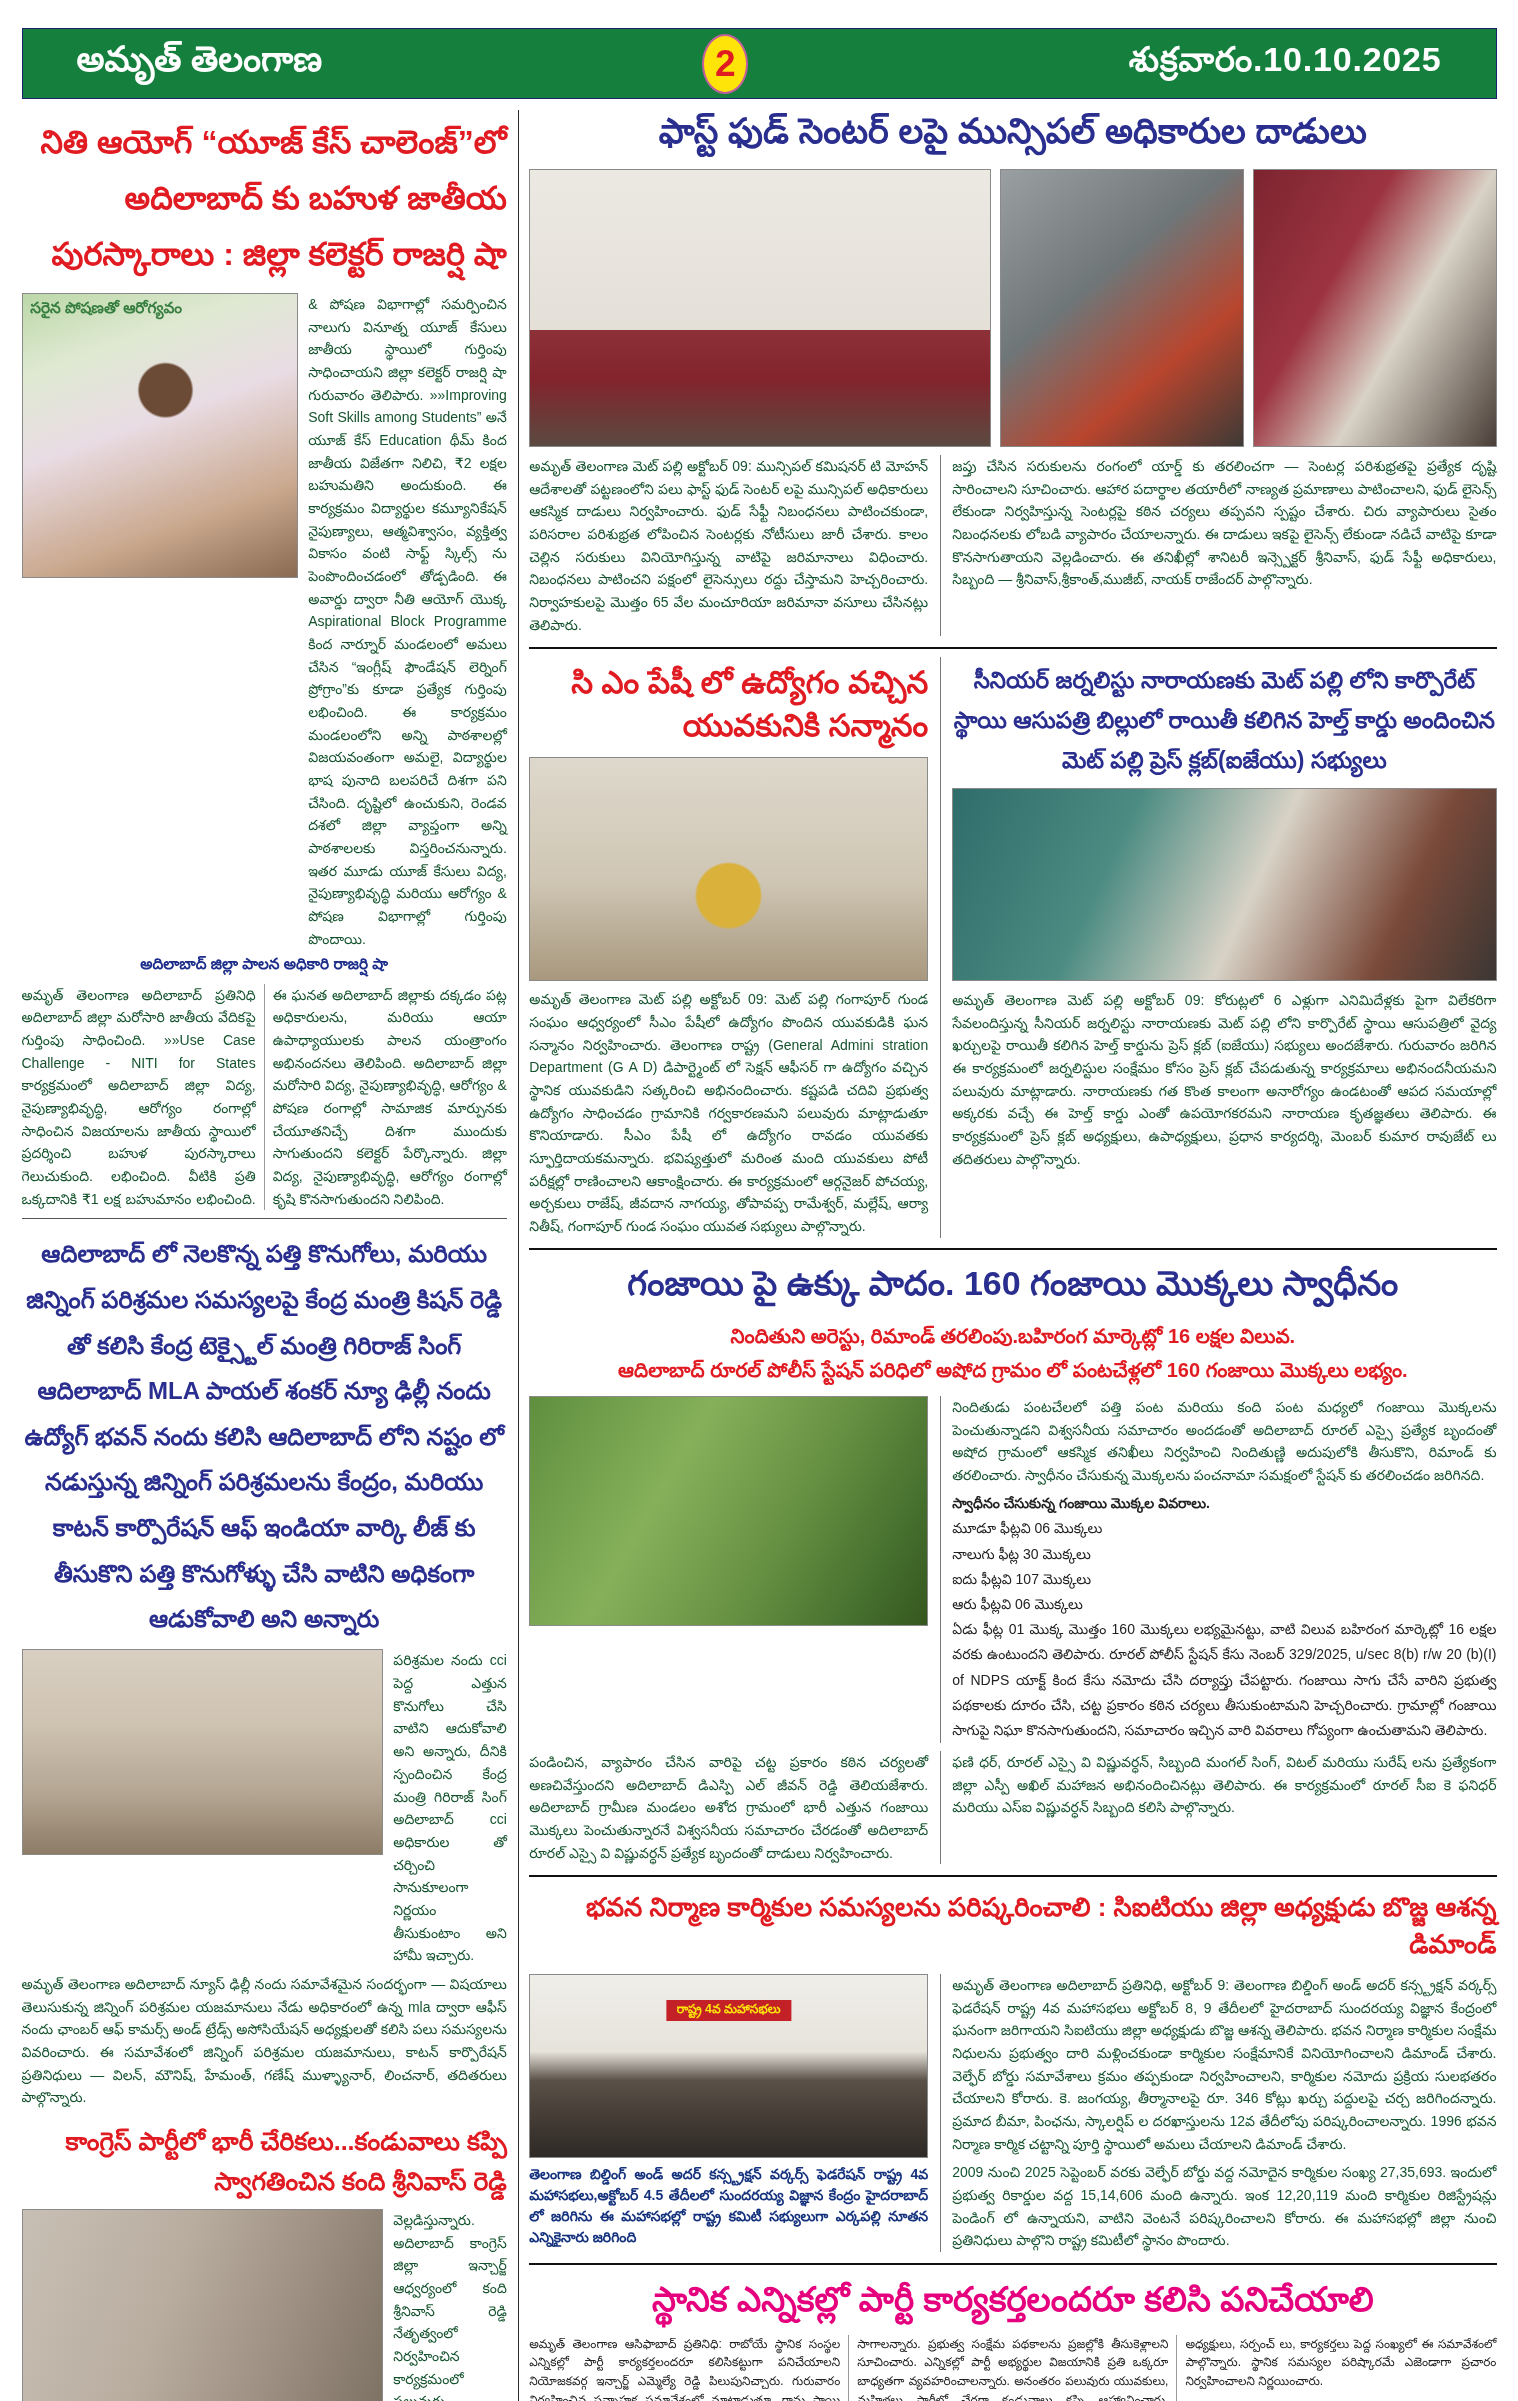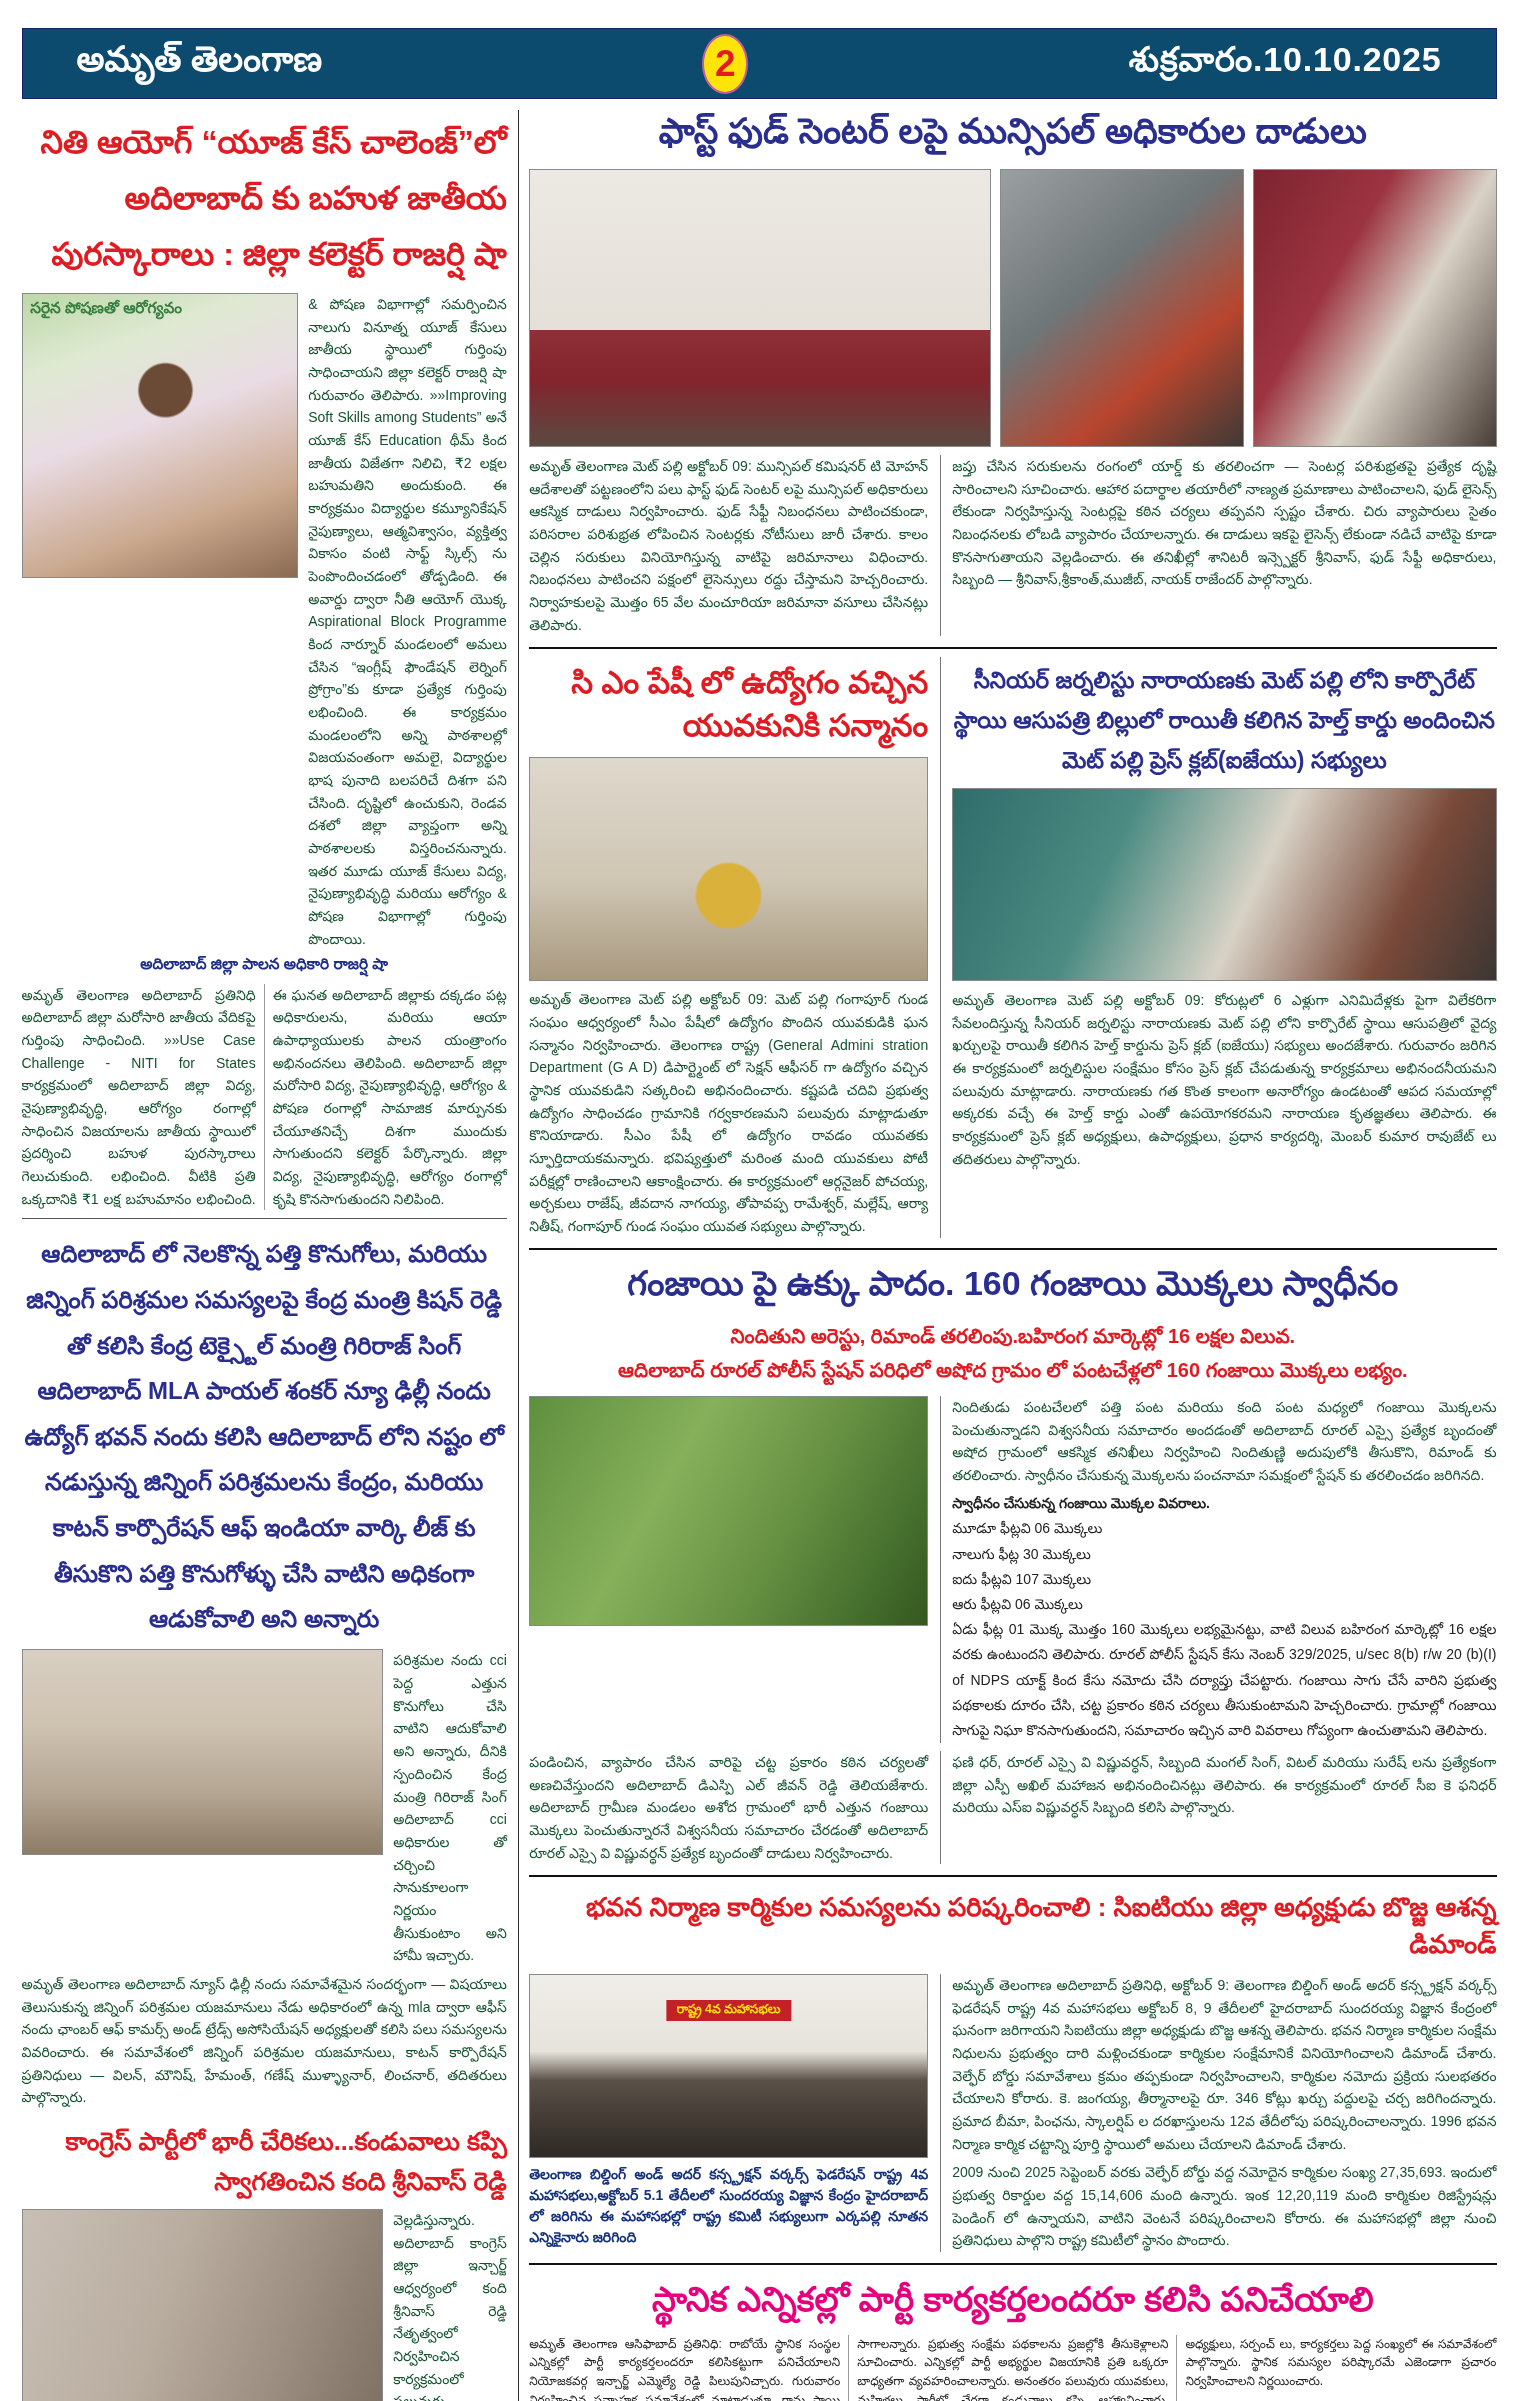--- a/index.html
+++ b/index.html
@@ -1,20 +1,20 @@
 <!DOCTYPE html>
 <html lang="te" style="font-size:12.3px"><head>
 <meta charset="utf-8">
 <style>
   * { margin:0; padding:0; box-sizing:border-box; }
   body { background:#ffffff; font-family:"Liberation Sans","DejaVu Sans",sans-serif; color:#1c1c1c; }
   .page { width:1518px; min-height:2401px; background:#ffffff; padding:28px 21.5px 15.3px; overflow:hidden; }
 
   
-  .masthead { height:71px; background:#0c4a6e; border:1.5px solid #1a1f6e; display:flex; align-items:center; justify-content:space-between; padding:0 54px; }
+  .masthead { height:71px; background:#15803d; border:1.5px solid #1a1f6e; display:flex; align-items:center; justify-content:space-between; padding:0 54px; }
   .m-title { color:#ffffff; font-size:35px; font-weight:bold; }
   .m-date  { color:#ffffff; font-size:34px; font-weight:bold; letter-spacing:0.8px; }
   .badge { width:46px; height:60px; background:#ffe409; border:2.3px solid #c05fa0; border-radius:50%; display:flex; align-items:center; justify-content:center; }
   .badge span { color:#e01b22; font-size:37px; font-weight:bold; }
 
   
   .content { display:flex; margin-top:10.7px; }
   .col-left { width:497px; padding-right:10.7px; border-right:1.5px solid #2a2a2a; }
   .col-main { flex:1; padding-left:10.7px; display:flex; flex-direction:column; }
 
@@ -184,21 +184,21 @@
 
       <div class="rule"></div>
 
       <div>
         <div class="h-red wk-head">భవన నిర్మాణ కార్మికుల సమస్యలను పరిష్కరించాలి : సిఐటియు జిల్లా అధ్యక్షుడు బొజ్జ ఆశన్న డిమాండ్</div>
         <div class="split">
           <div style="width:399px;">
             <div class="photo wk-photo">
               <div class="ph-banner">రాష్ట్ర 4వ మహాసభలు</div>
             </div>
-            <div class="caption-dk">తెలంగాణ బిల్డింగ్ అండ్ అదర్ కన్స్ట్రక్షన్ వర్కర్స్ ఫెడరేషన్ రాష్ట్ర 4వ మహాసభలు,అక్టోబర్ 5.1 తేదీలలో సుందరయ్య విజ్ఞాన కేంద్రం హైదరాబాద్ లో జరిగిను ఈ మహాసభల్లో రాష్ట్ర కమిటీ సభ్యులుగా ఎర్కపల్లి నూతన ఎన్నికైనారు జరిగింది</div>
+            <div class="caption-dk">తెలంగాణ బిల్డింగ్ అండ్ అదర్ కన్స్ట్రక్షన్ వర్కర్స్ ఫెడరేషన్ రాష్ట్ర 4వ మహాసభలు,అక్టోబర్ 4.5 తేదీలలో సుందరయ్య విజ్ఞాన కేంద్రం హైదరాబాద్ లో జరిగిను ఈ మహాసభల్లో రాష్ట్ర కమిటీ సభ్యులుగా ఎర్కపల్లి నూతన ఎన్నికైనారు జరిగింది</div>
           </div>
           <div class="s-right">
             <div class="body-txt">అమృత్ తెలంగాణ అదిలాబాద్ ప్రతినిధి, అక్టోబర్ 9: తెలంగాణ బిల్డింగ్ అండ్ అదర్ కన్స్ట్రక్షన్ వర్కర్స్ ఫెడరేషన్ రాష్ట్ర 4వ మహాసభలు అక్టోబర్ 8, 9 తేదీలలో హైదరాబాద్ సుందరయ్య విజ్ఞాన కేంద్రంలో ఘనంగా జరిగాయని సిఐటియు జిల్లా అధ్యక్షుడు బొజ్జ ఆశన్న తెలిపారు. భవన నిర్మాణ కార్మికుల సంక్షేమ నిధులను ప్రభుత్వం దారి మళ్లించకుండా కార్మికుల సంక్షేమానికే వినియోగించాలని డిమాండ్ చేశారు. వెల్ఫేర్ బోర్డు సమావేశాలు క్రమం తప్పకుండా నిర్వహించాలని, కార్మికుల నమోదు ప్రక్రియ సులభతరం చేయాలని కోరారు. కె. జంగయ్య, తీర్మానాలపై రూ. 346 కోట్లు ఖర్చు పద్దులపై చర్చ జరిగిందన్నారు. ప్రమాద బీమా, పింఛను, స్కాలర్షిప్ ల దరఖాస్తులను 12వ తేదీలోపు పరిష్కరించాలన్నారు. 1996 భవన నిర్మాణ కార్మిక చట్టాన్ని పూర్తి స్థాయిలో అమలు చేయాలని డిమాండ్ చేశారు.</div>
             <div class="body-txt" style="margin-top:6.1px;">2009 నుంచి 2025 సెప్టెంబర్ వరకు వెల్ఫేర్ బోర్డు వద్ద నమోదైన కార్మికుల సంఖ్య 27,35,693. ఇందులో ప్రభుత్వ రికార్డుల వద్ద 15,14,606 మంది ఉన్నారు. ఇంక 12,20,119 మంది కార్మికుల రిజిస్ట్రేషన్లు పెండింగ్ లో ఉన్నాయని, వాటిని వెంటనే పరిష్కరించాలని కోరారు. ఈ మహాసభల్లో జిల్లా నుంచి ప్రతినిధులు పాల్గొని రాష్ట్ర కమిటీలో స్థానం పొందారు.</div>
           </div>
         </div>
       </div>
 
       <div class="rule"></div>
 

